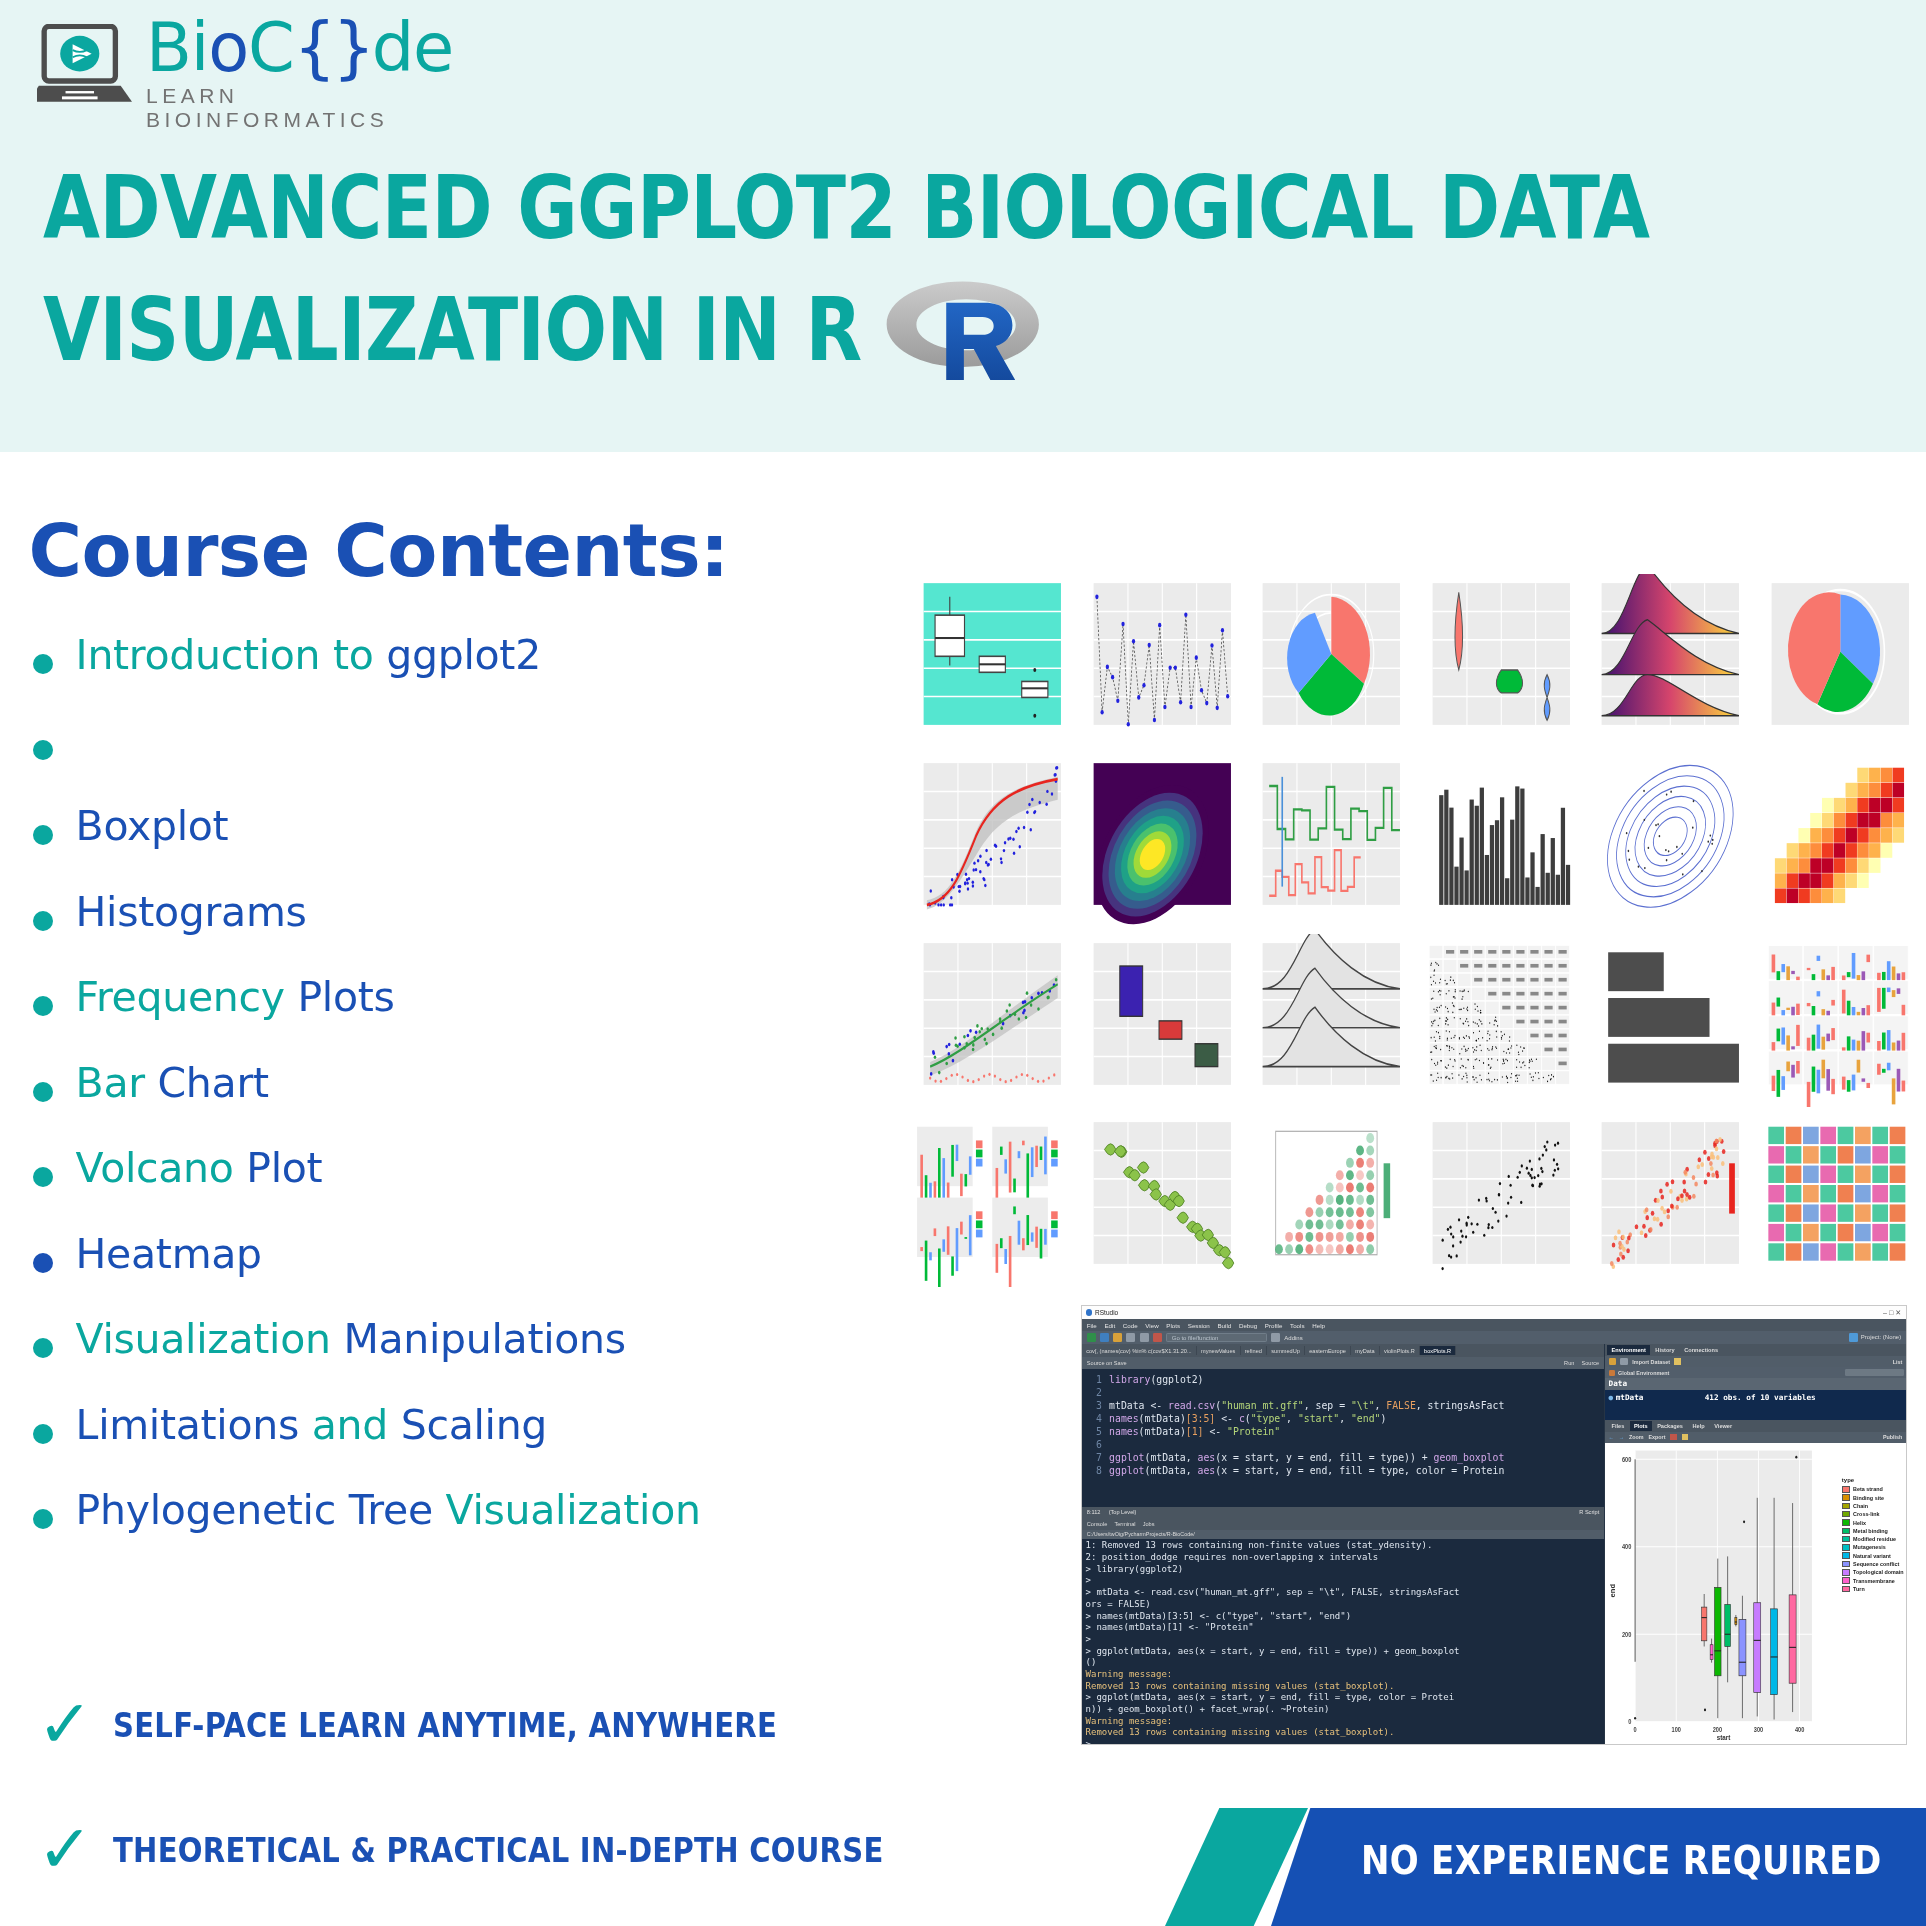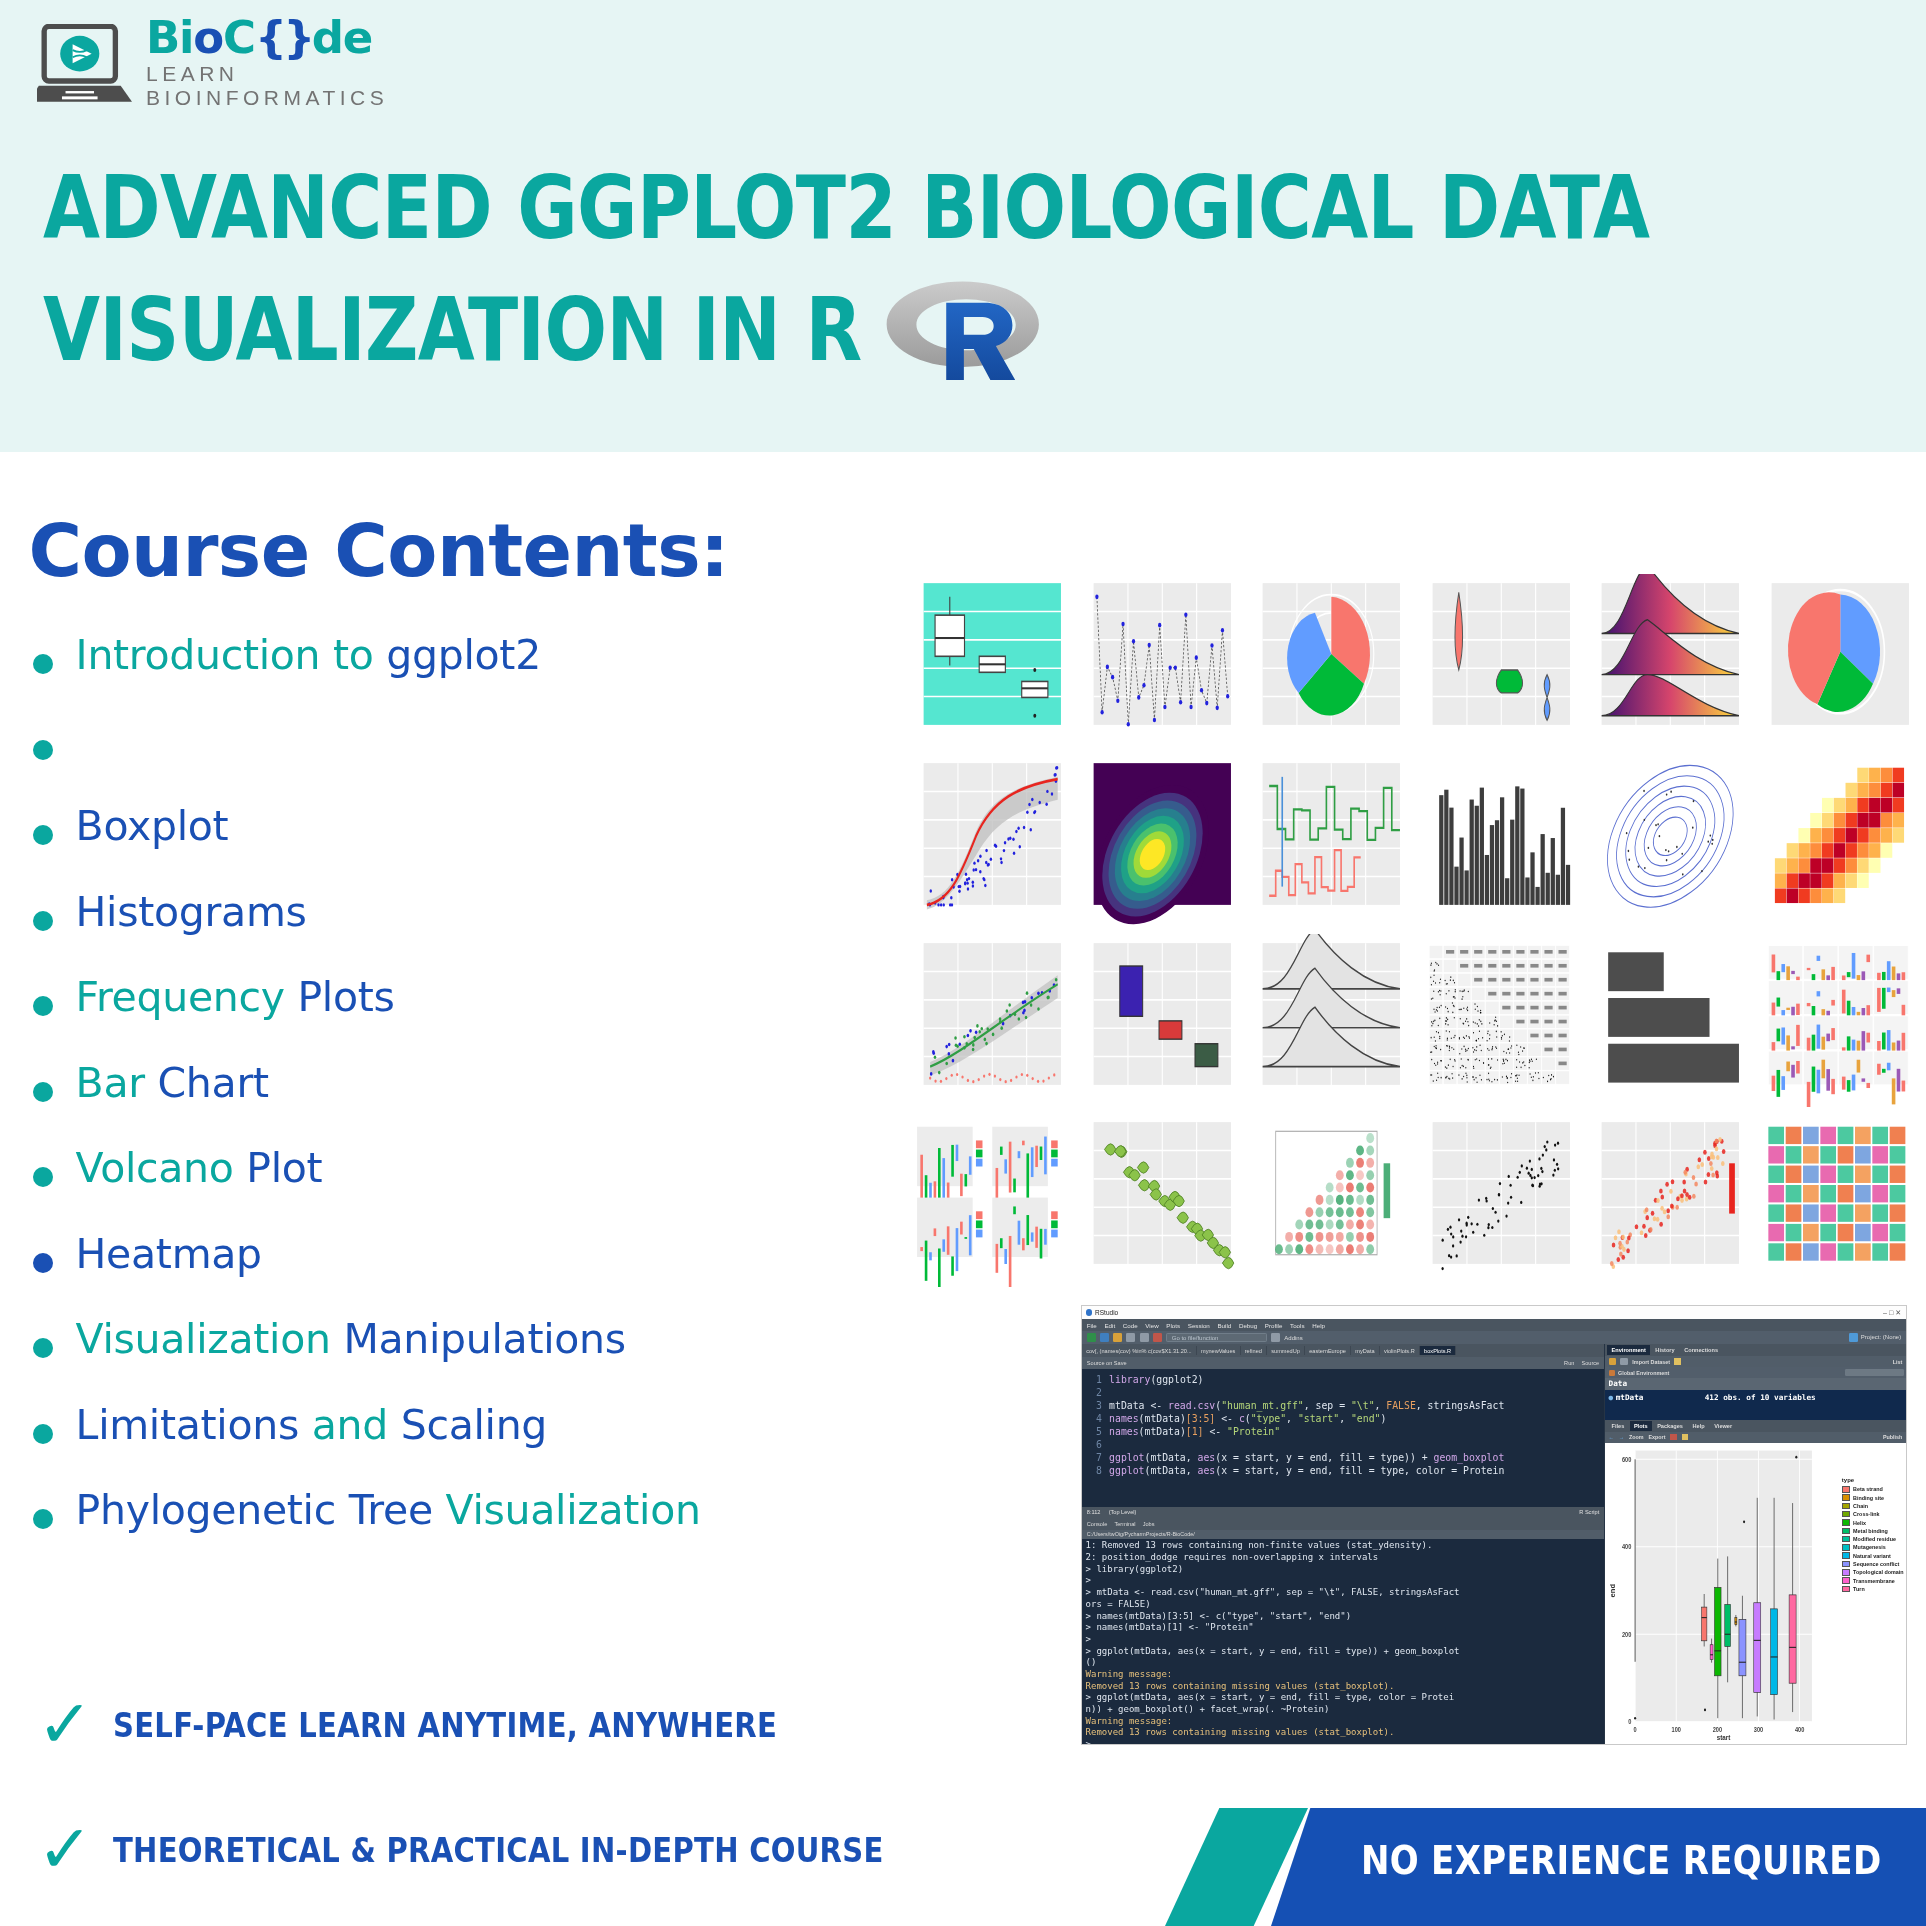--- a/index.html
+++ b/index.html
@@ -12,21 +12,21 @@
   }
 
   
   .header-band{
     position:absolute; left:0; top:0; width:1926px; height:452px;
     background:#e6f5f4;
   }
   .logo-wrap{ position:absolute; left:24px; top:10.7px; width:416px; height:113px; }
   .logo-laptop{ position:absolute; left:13px; top:13px; width:98px; height:89px;}
   .brand-text{ position:absolute; left:122px; top:4.8px; }
-  .brand-main{ font-size:45px; font-weight:bold; letter-spacing:-1.2px; line-height:1;
+  .brand-main{ font-size:67px; font-weight:normal; letter-spacing:-1.2px; line-height:1;
       font-family:"DejaVu Sans", sans-serif; }
   .brand-main .t{color:#0aa7a0;}
   .brand-main .b{color:#1a50b4;}
   .brand-sub{ font-size:21px; letter-spacing:4.5px; color:#737373; margin-top:2px;
       font-family:"Liberation Sans", sans-serif;}
 
   .main-title{
     position:absolute; left:43px; top:164px; width:1843px;
     color:#0aa79f;
     font-family:"DejaVu Sans Condensed","Liberation Sans Narrow","Liberation Sans",sans-serif;

